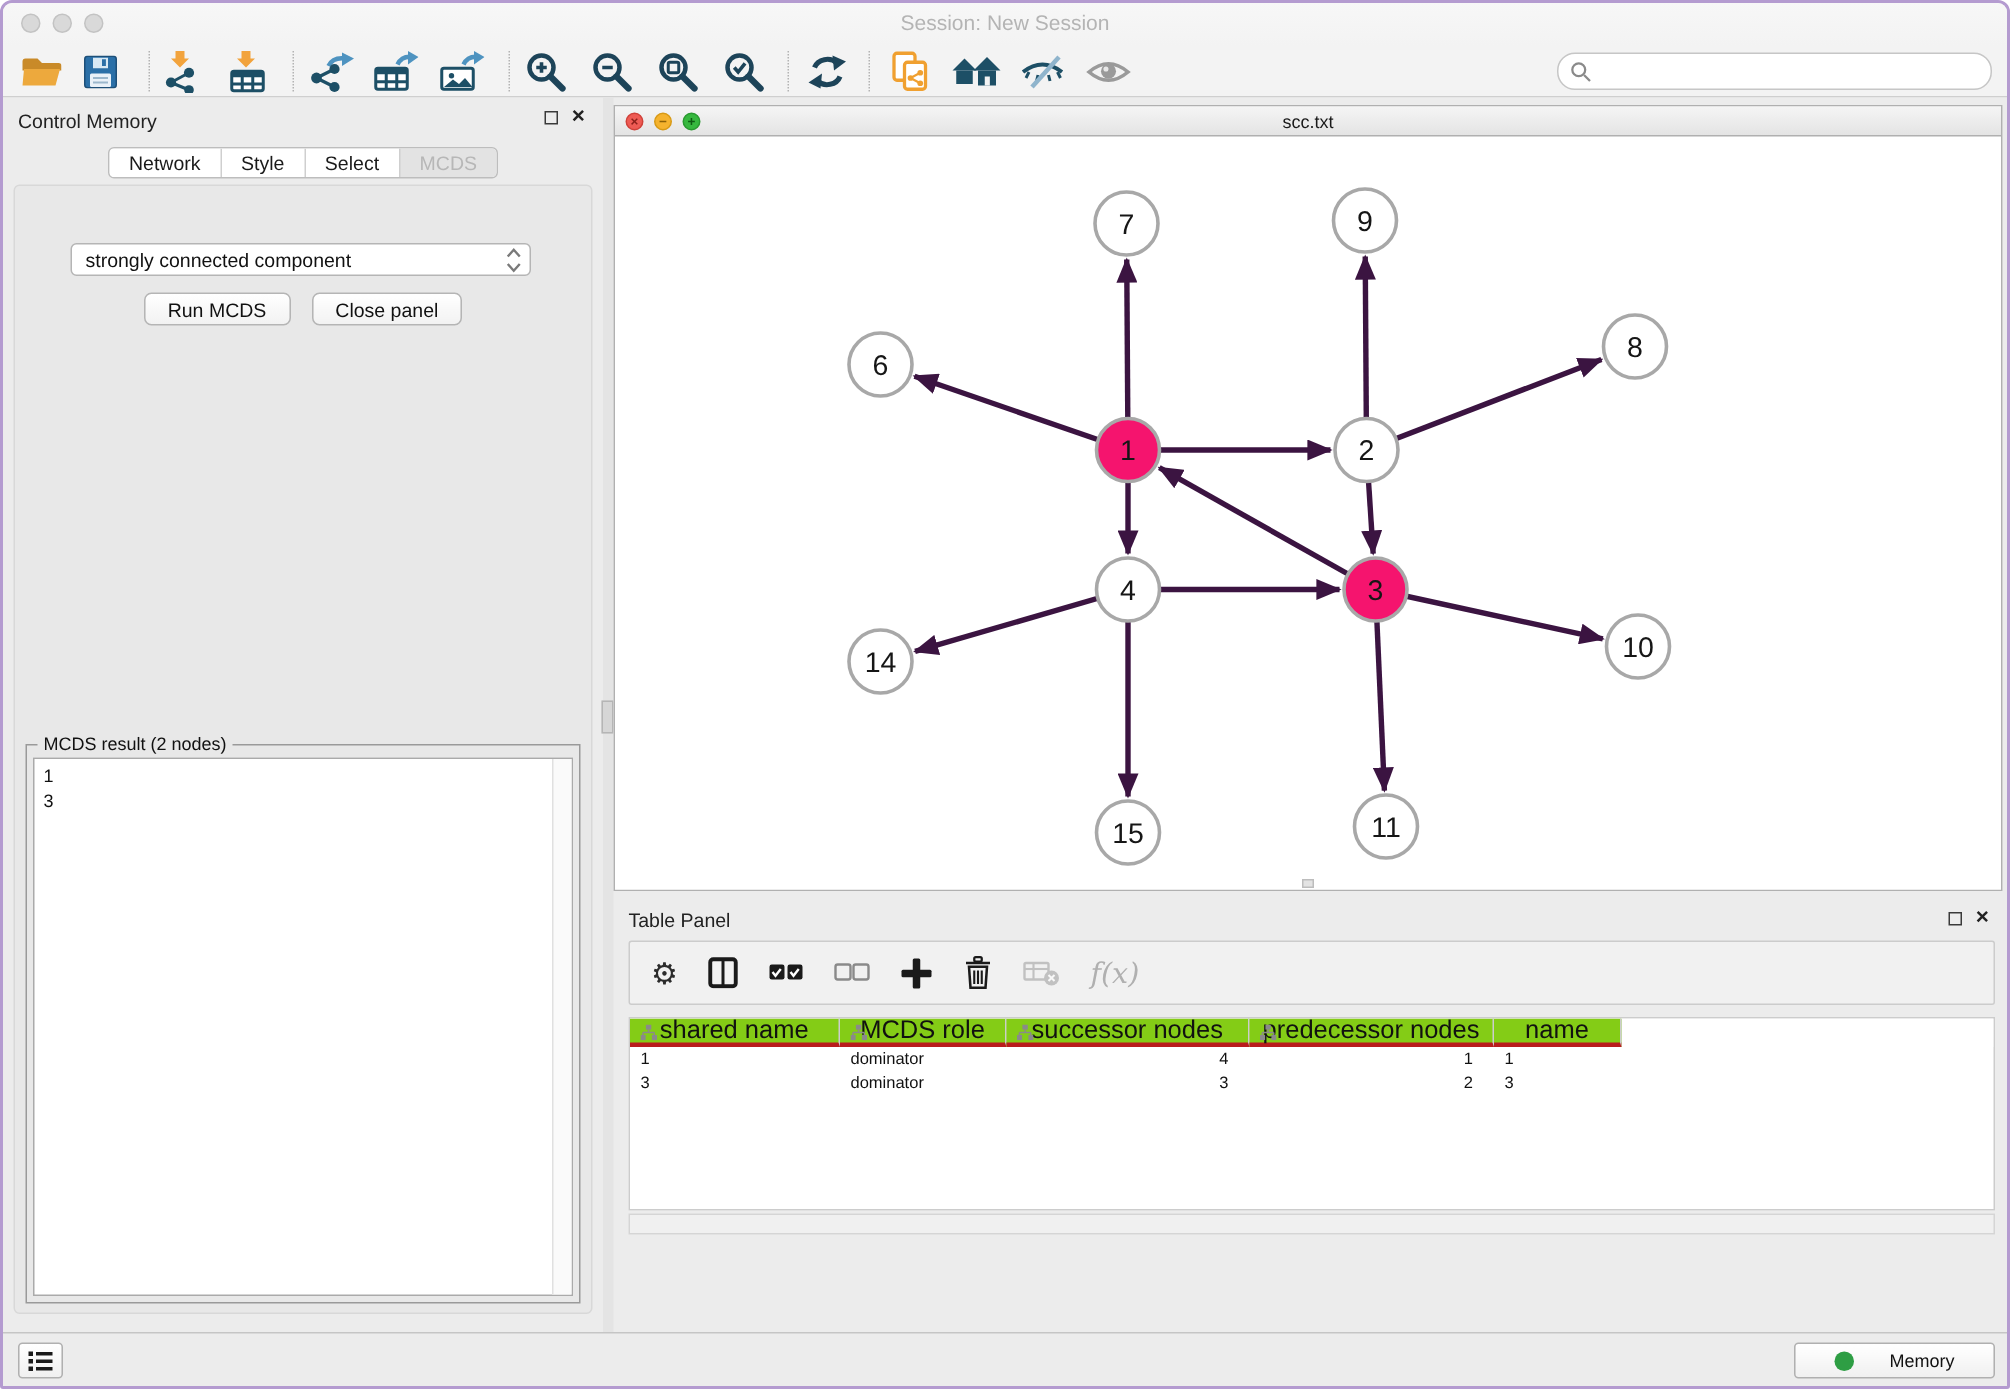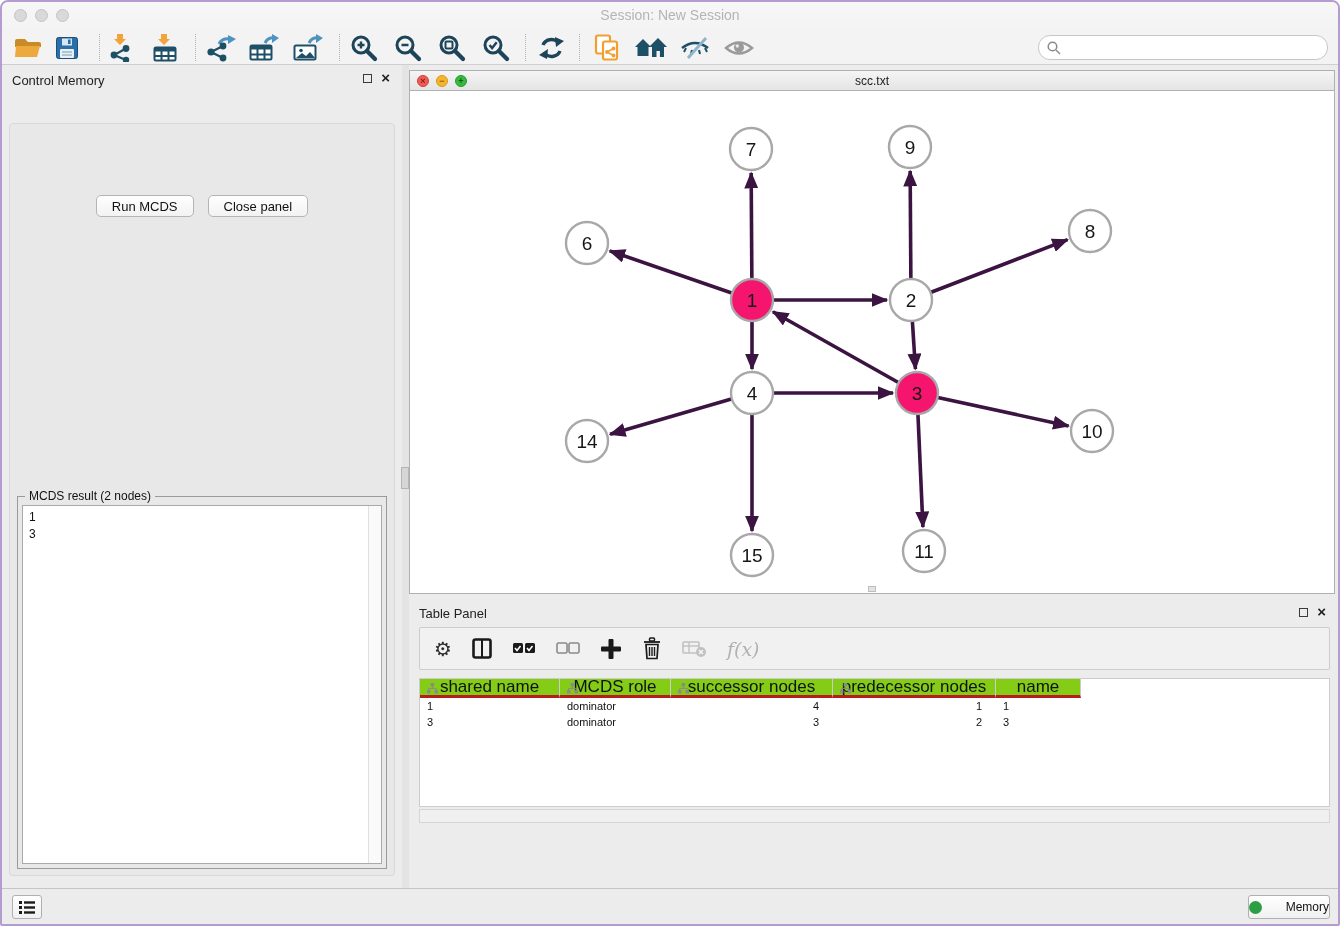--- a/index.html
+++ b/index.html
@@ -79,21 +79,21 @@
   .th .tree { position:absolute; left:7px; top:4px; }
   .trow { display:flex; height:16px; }
   .td { font-size:11px; color:#111; display:flex; align-items:center; white-space:nowrap; overflow:hidden; }
   .hscroll { position:absolute; left:10px; right:8px; bottom:64px; height:14px; background:#f0f0f0; border:1px solid #d5d5d5; }
   .btabs-wrap { position:absolute; left:0; right:0; bottom:36px; display:flex; justify-content:center; }
   .btabs-wrap .seg-item { font-size:13px; padding:3px 14px; }
   
   .statusbar { position:absolute; left:0; right:0; bottom:0; height:36px; background:#ececec; border-top:1px solid #c5c5c5; }
   .sq-btn { position:absolute; top:6px; height:24px; background:linear-gradient(#fff,#f0f0f0);
     border:1px solid #b0b0b0; border-radius:3px; display:flex; align-items:center; justify-content:center; }
-  .mem-btn { right:8px; padding:0 0; gap:24px; font-size:12px; color:#111; }
+  .mem-btn { right:8px; padding:0 26px; gap:24px; font-size:12px; color:#111; }
   .mem-dot { width:13px; height:13px; border-radius:50%; background:#2e9e44; }
   .list-btn { left:10px; width:30px; }
 </style>
 </head>
 <body>
 
 <div class="app">
 
   <div class="titlebar">
     <div class="lights">
@@ -261,21 +261,40 @@
   </div>
 
   <div class="main">
 
     <div class="cpanel">
       <div class="cpanel-head">Control Memory</div>
       <div class="panel-btns">
         <div class="float-ic"></div>
         <div class="close-ic">×</div>
       </div>
+      <div class="seg-wrap">
+        <div class="seg" id="cp-tabs">
+            <div class="seg-item">Network</div>
+            <div class="seg-item">Style</div>
+            <div class="seg-item">Select</div>
+            <div class="seg-item active">MCDS</div>
+          </div>
+      </div>
       <div class="cpanel-body">
+        <div class="dropdown">
+          <span>strongly connected component</span>
+          <span class="stepper">
+            <svg width="11" height="8">
+                <polyline points="1.5,6 5.5,1.5 9.5,6" fill="none" stroke="#7a7a7a" stroke-width="1.6"></polyline>
+              </svg>
+            <svg width="11" height="8">
+                <polyline points="1.5,2 5.5,6.5 9.5,2" fill="none" stroke="#7a7a7a" stroke-width="1.6"></polyline>
+              </svg>
+          </span>
+        </div>
         <div class="btn-row">
           <button class="mac-btn">Run MCDS</button>
           <button class="mac-btn">Close panel</button>
         </div>
         <div class="groupbox">
           <div class="groupbox-title">MCDS result (2 nodes)</div>
           <div class="result-area">
             <div class="result-lines" id="result-lines">
                 <div>1</div>
                 <div>3</div>

